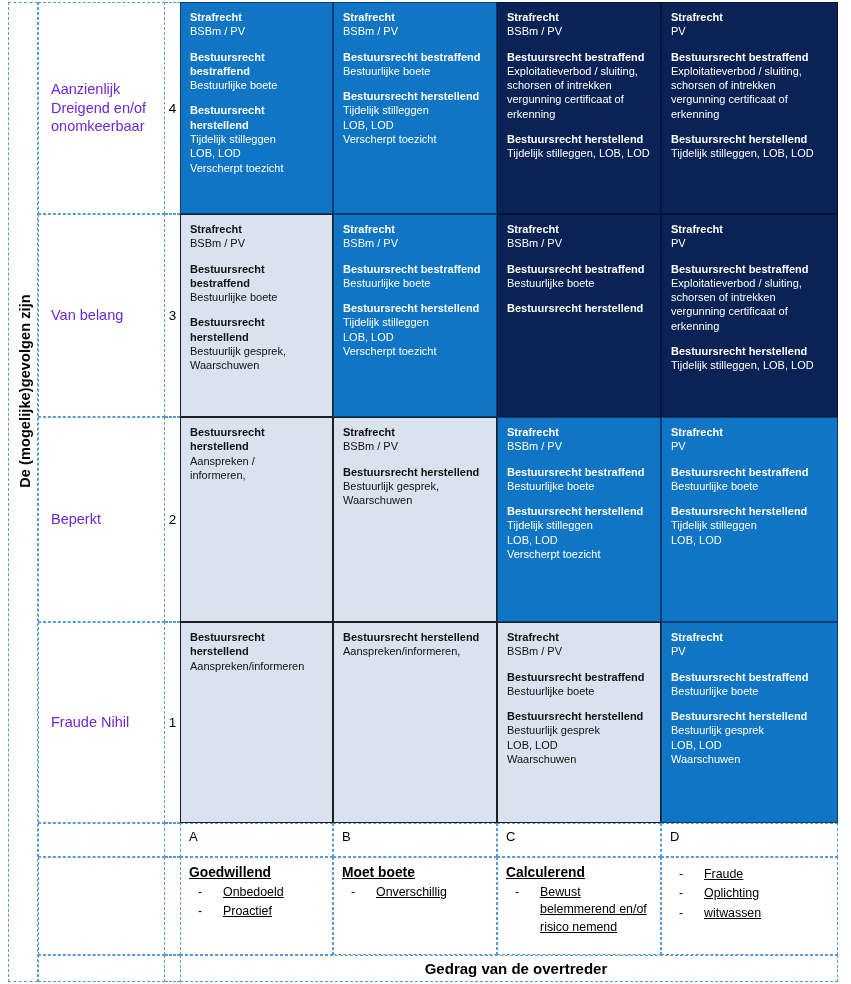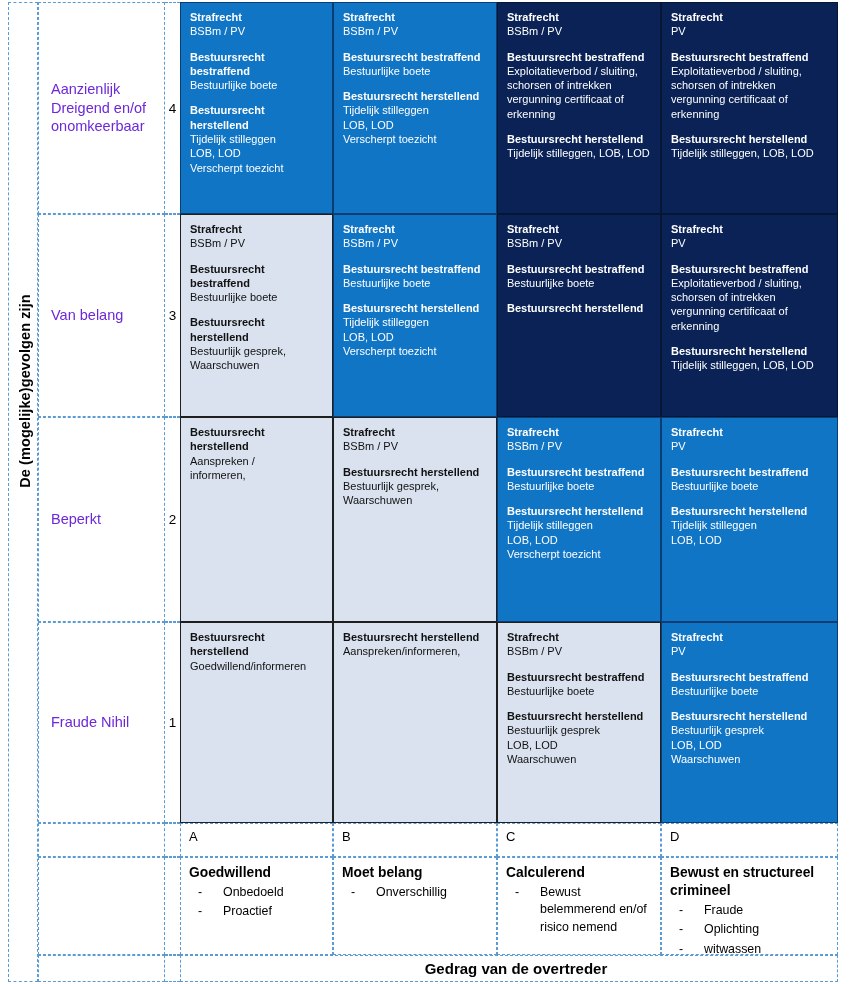--- a/index.html
+++ b/index.html
@@ -91,20 +91,21 @@
   
   .desc-cell{
     position:absolute;
     border:1px dashed #5B9BD5;
     box-sizing:border-box;
     padding:6px 4px 0 8px;
     font-size:13.2px;
     line-height:1.30;
     background:#fff;
     color:#000;
+    text-decoration:underline;
   }
   .desc-cell .title{ font-weight:bold; display:block; font-size:13.8px; }
   .desc-cell ul{ margin:2px 0 0 0; padding:0; list-style:none; }
   .desc-cell li{
     position:relative;
     padding-left:34px;
     margin-top:2px;
     font-size:12.4px;
     line-height:1.40;
   }
@@ -260,21 +261,21 @@
       <span class="hdr">Bestuursrecht bestraffend</span>
       <span class="sub">Bestuurlijke boete</span>
       <span class="gap"></span>
       <span class="hdr">Bestuursrecht herstellend</span>
       <span class="sub">Tijdelijk stilleggen</span>
       <span class="sub">LOB, LOD</span>
     </div>
 
   <div class="cell fill-light" id="c-A1" style="left:180px;top:622px;width:153px;height:201px;">
       <span class="hdr">Bestuursrecht herstellend</span>
-      <span class="sub">Goedwillend/informeren</span>
+      <span class="sub">Aanspreken/informeren</span>
     </div>
   <div class="cell fill-light" id="c-B1" style="left:333px;top:622px;width:164px;height:201px;">
       <span class="hdr">Bestuursrecht herstellend</span>
       <span class="sub">Aanspreken/informeren,</span>
     </div>
   <div class="cell fill-light" id="c-C1" style="left:497px;top:622px;width:164px;height:201px;">
       <span class="hdr">Strafrecht</span>
       <span class="sub">BSBm / PV</span>
       <span class="gap"></span>
       <span class="hdr">Bestuursrecht bestraffend</span>
@@ -311,33 +312,32 @@
   <div class="letter-cell" style="left:661px;top:823px;width:177px;height:34px;">D</div>
 
   <div class="desc-cell" id="d-0" style="left:180px;top:857px;width:153px;height:98px;">
       <span class="title">Goedwillend</span>
       <ul>
         <li><span class="bullet">-</span>Onbedoeld</li>
         <li><span class="bullet">-</span>Proactief</li>
       </ul>
     </div>
   <div class="desc-cell" id="d-1" style="left:333px;top:857px;width:164px;height:98px;">
-      <span class="title">Moet belang</span>
+      <span class="title">Moet boete</span>
       <ul>
         <li><span class="bullet">-</span>Onverschillig</li>
       </ul>
     </div>
   <div class="desc-cell" id="d-2" style="left:497px;top:857px;width:164px;height:98px;">
       <span class="title">Calculerend</span>
       <ul>
         <li><span class="bullet">-</span>Bewust belemmerend en/of risico nemend</li>
       </ul>
     </div>
   <div class="desc-cell" id="d-3" style="left:661px;top:857px;width:177px;height:98px;">
-      <span class="title">Bewust en structureel crimineel</span>
       <ul>
         <li><span class="bullet">-</span>Fraude</li>
         <li><span class="bullet">-</span>Oplichting</li>
         <li><span class="bullet">-</span>witwassen</li>
       </ul>
     </div>
 
   <div class="footer-cell" style="left:180px;top:955px;width:658px;height:27px;">Gedrag van de overtreder</div>
 
 </div>

